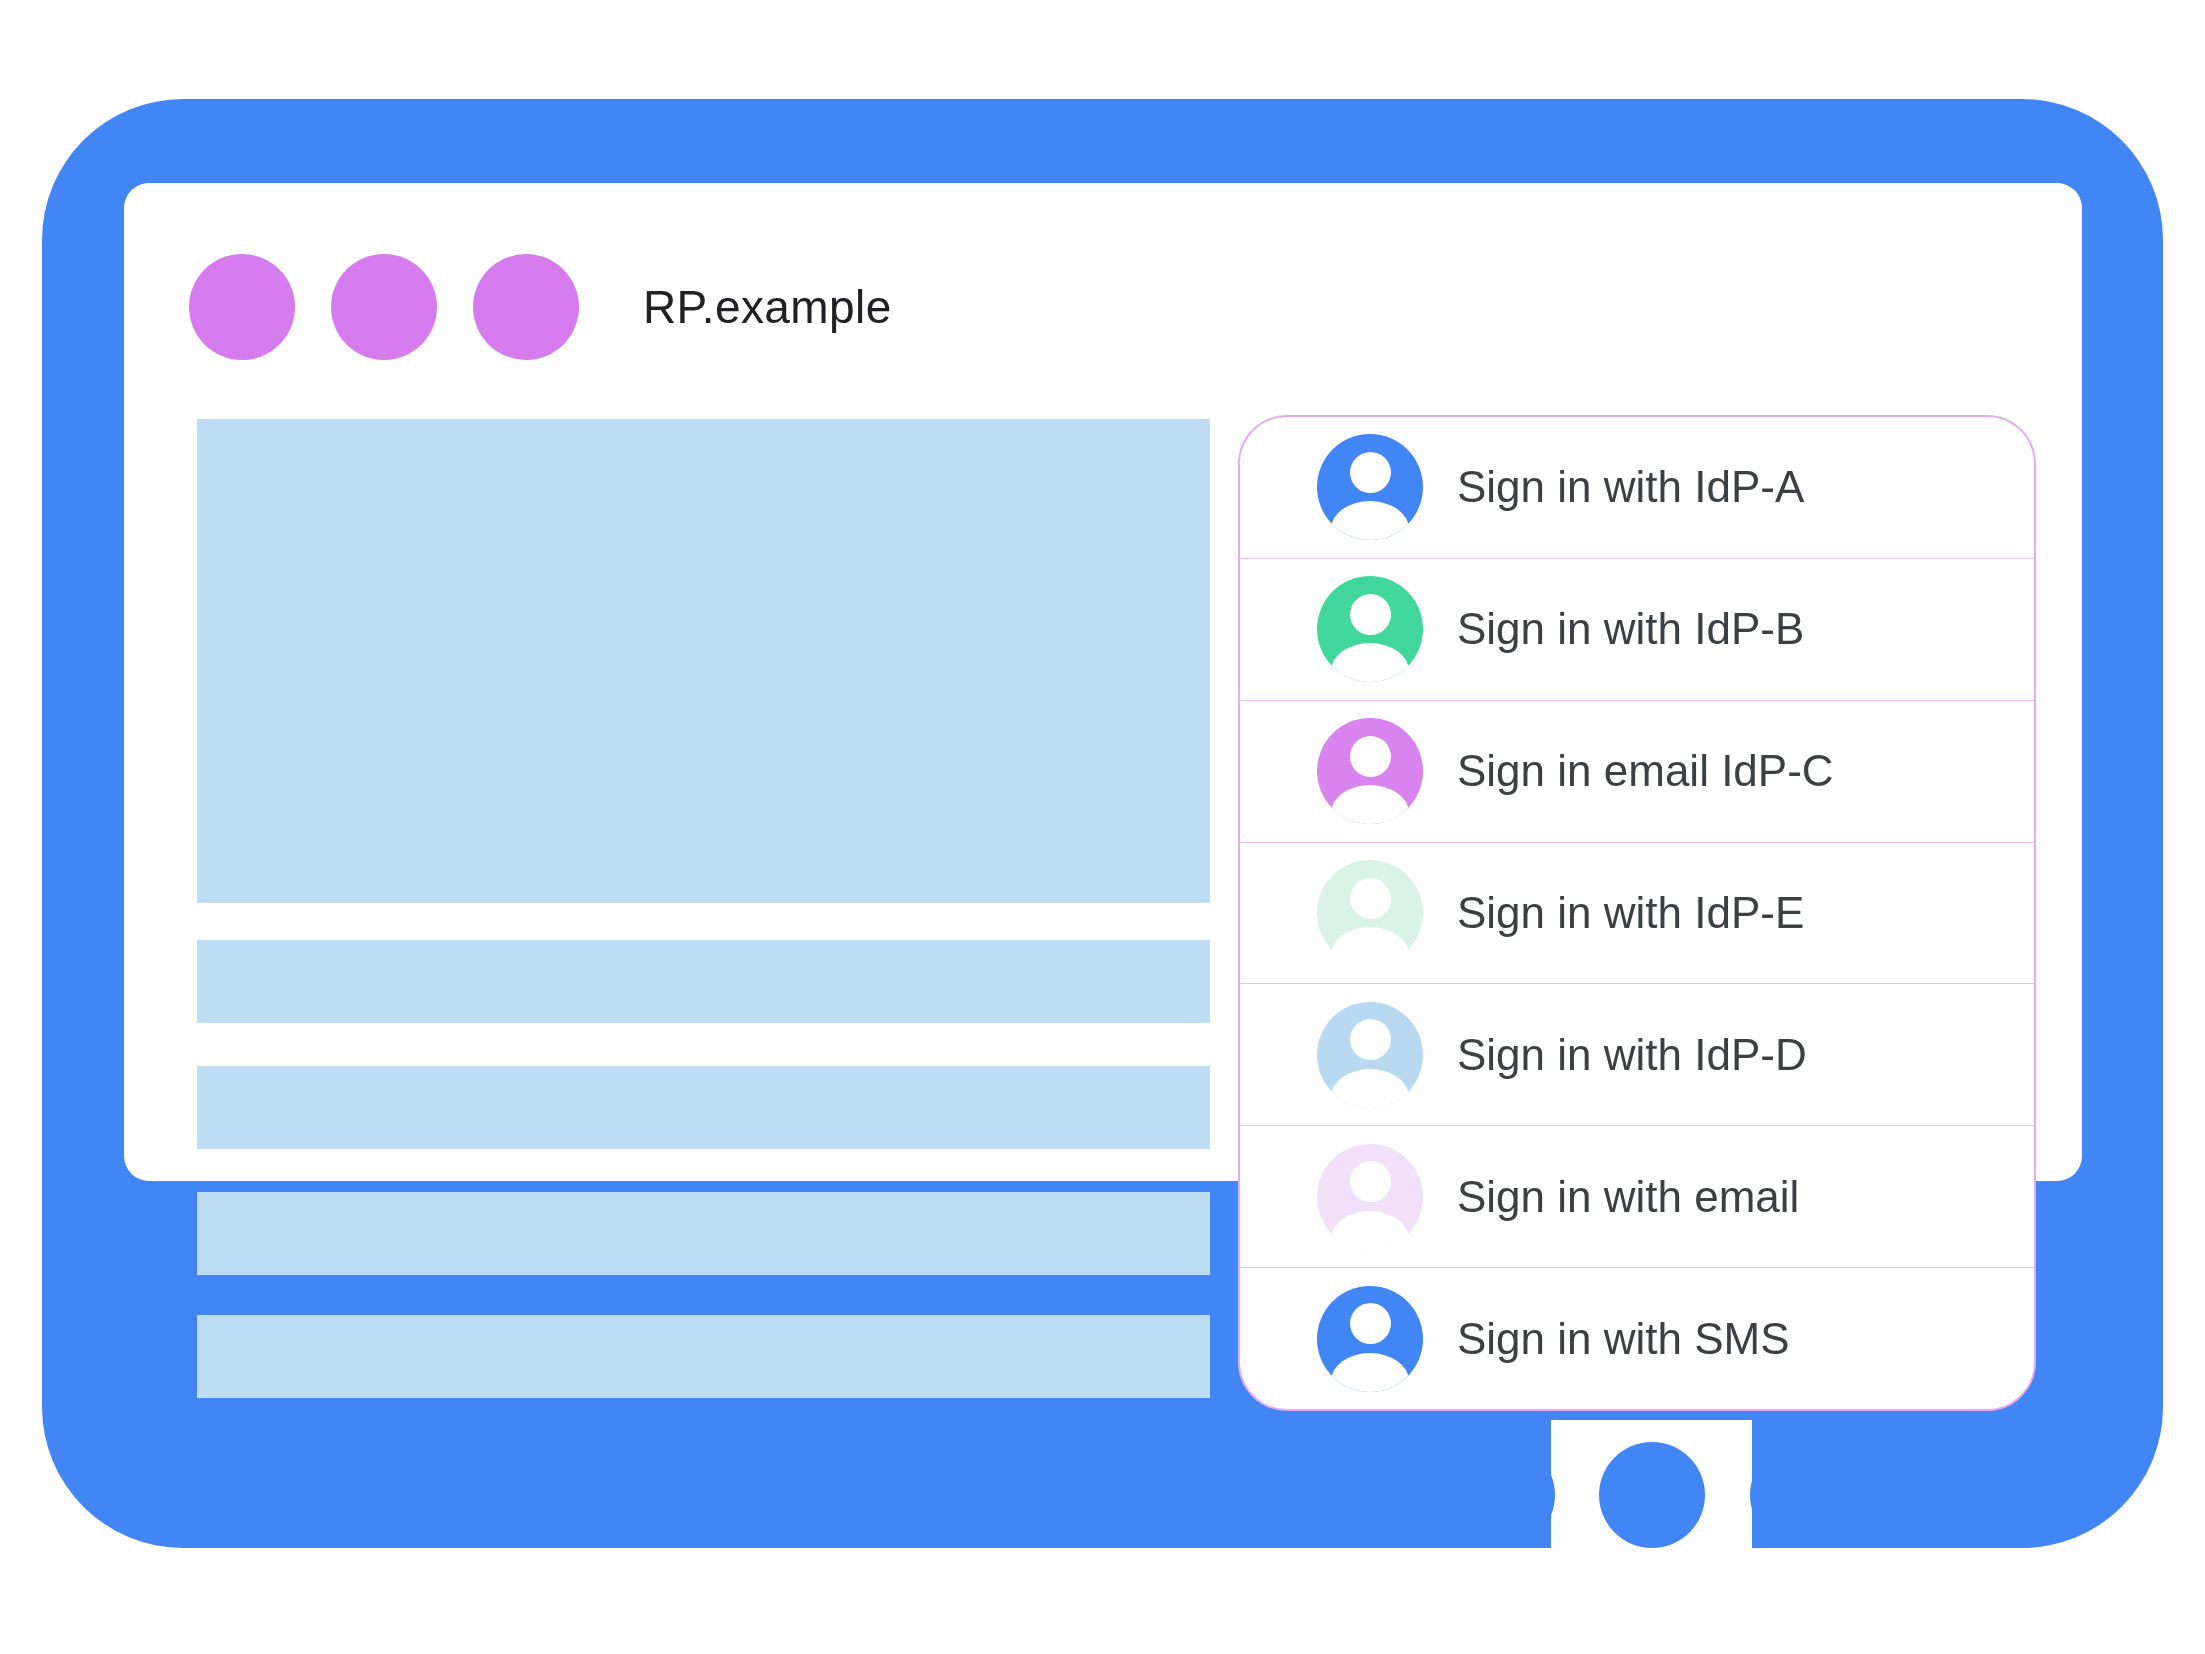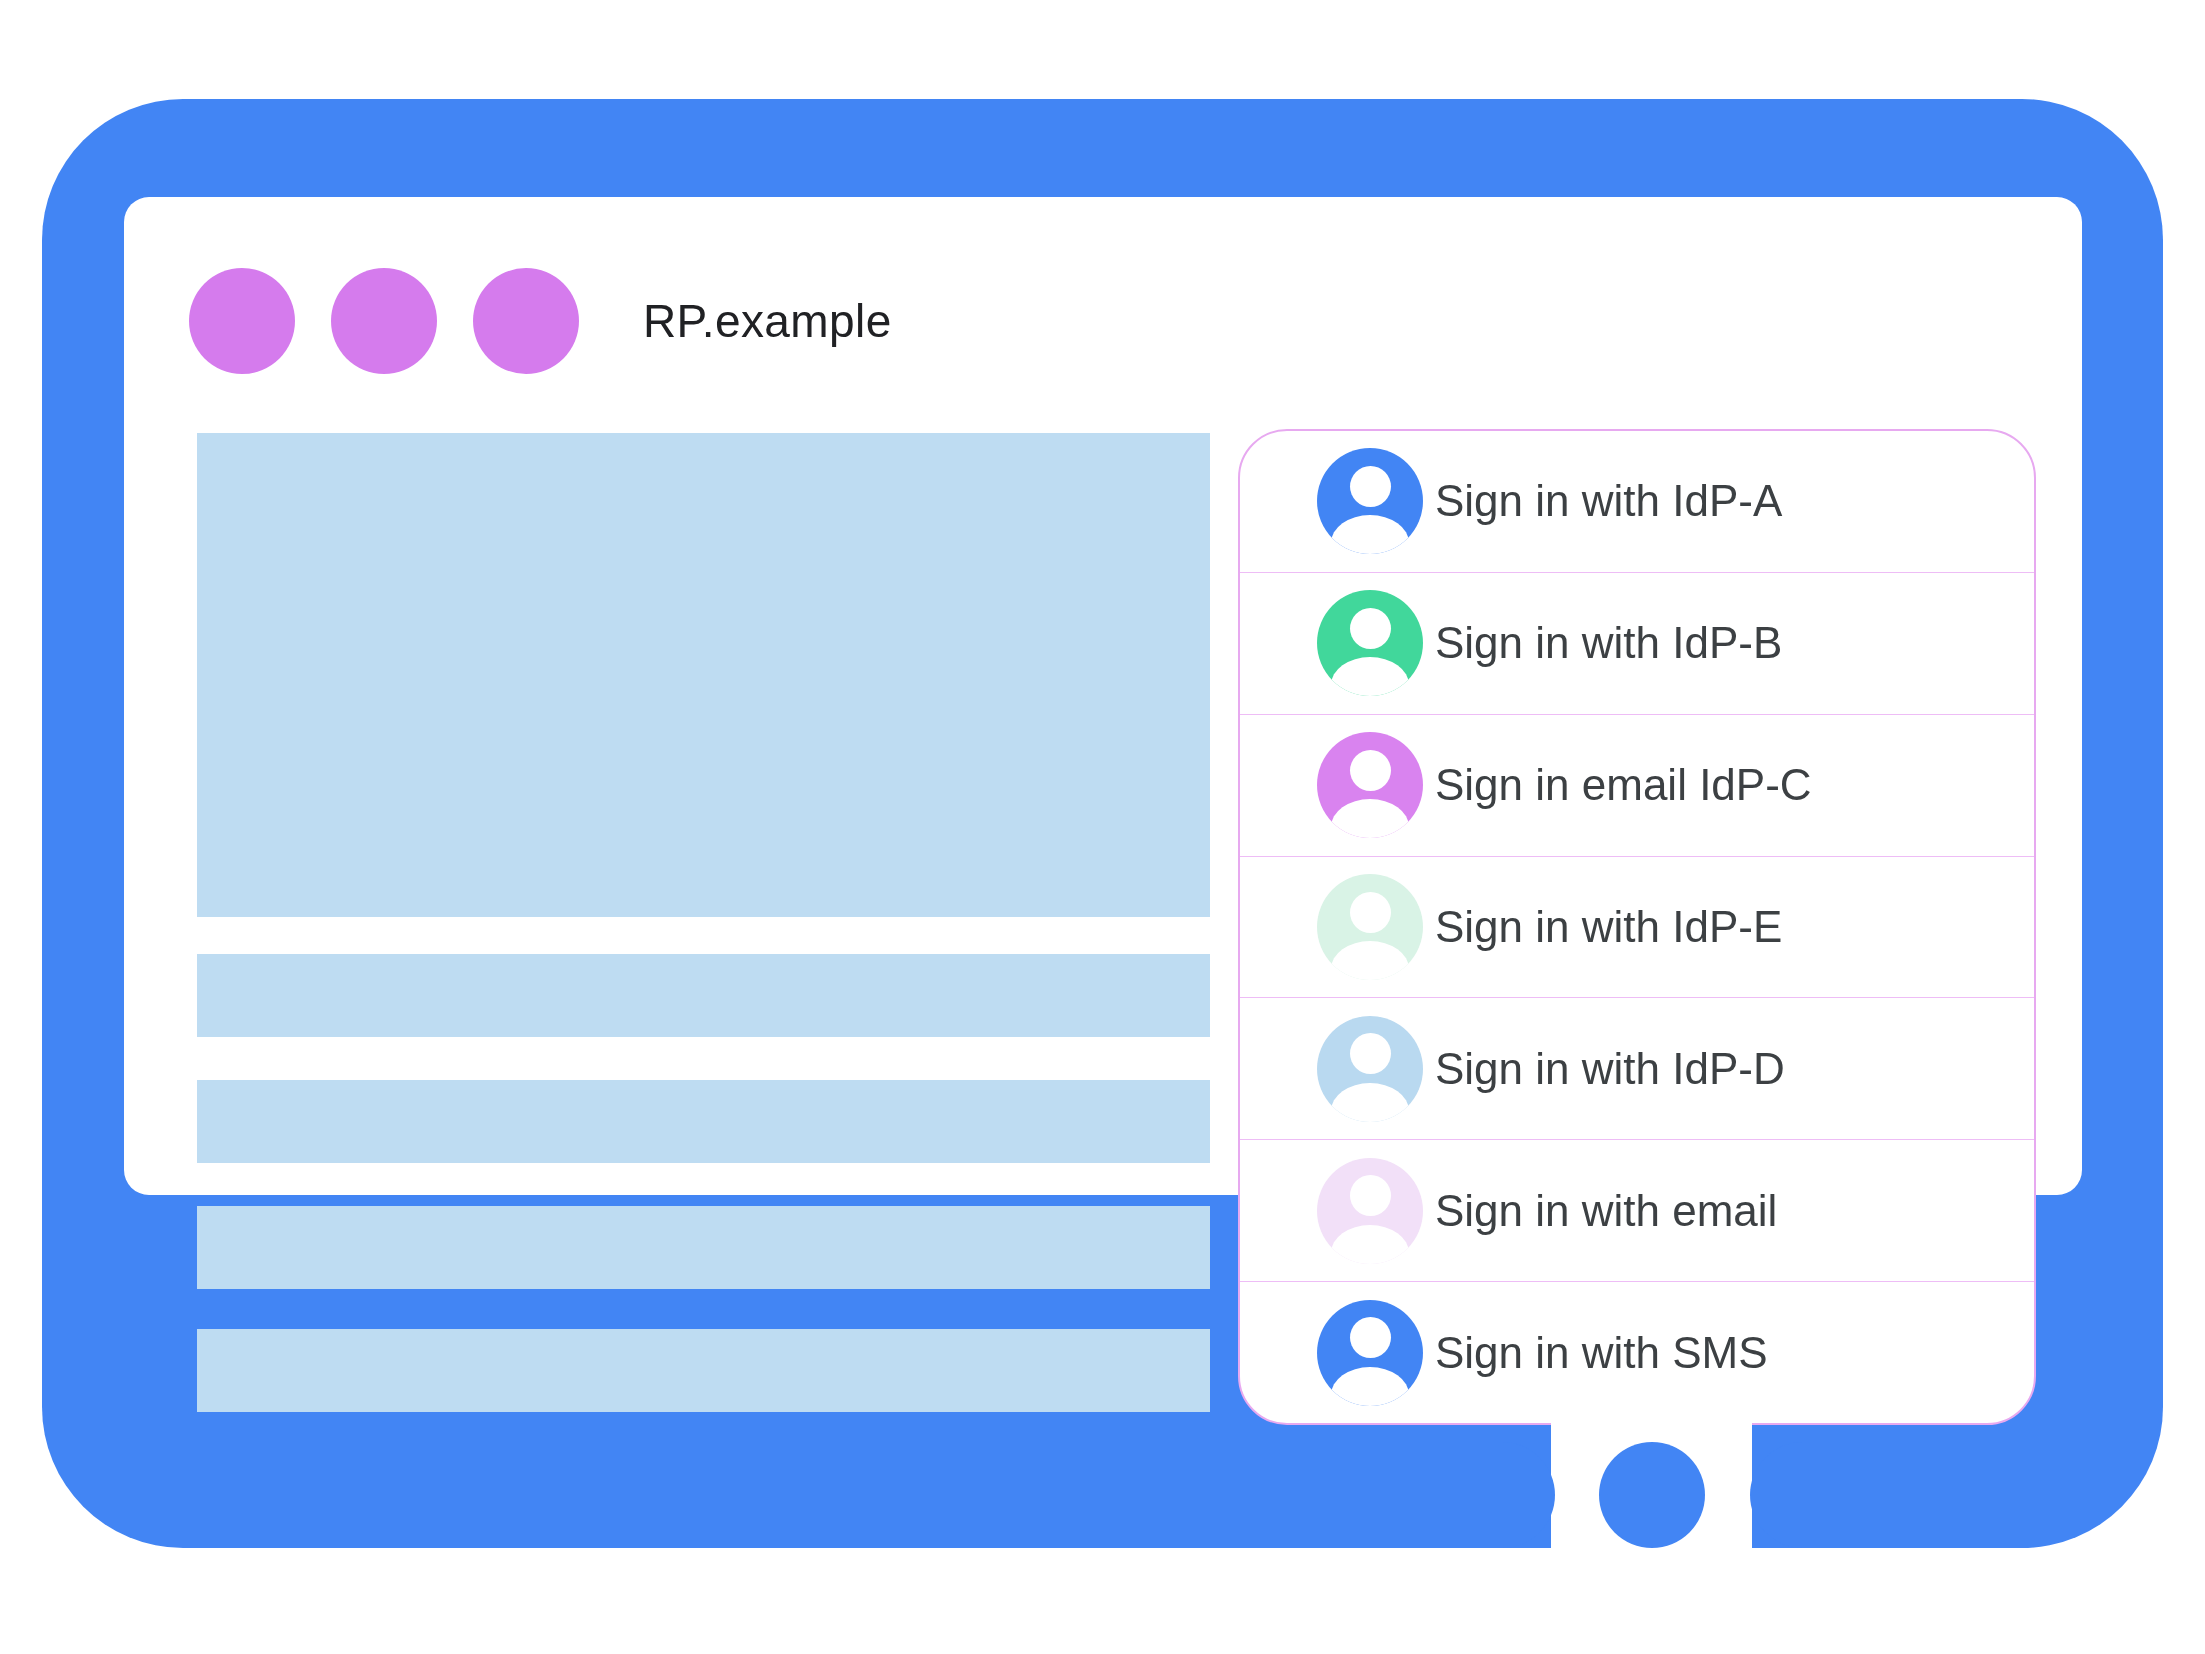--- a/index.html
+++ b/index.html
@@ -11,21 +11,21 @@
     overflow:hidden;
   }
   
   .frame{
     position:absolute;left:42px;top:99px;
     width:2121px;height:1449px;
     background:var(--frame);
     border-radius:141px;
   }
   .screen{
-    position:absolute;left:124px;top:197px;
+    position:absolute;left:124px;top:183px;
     width:1958px;height:998px;
     background:#ffffff;
     border-radius:25px;
   }
   
   .notch{
     position:absolute;left:1551px;top:1420px;
     width:201px;height:176px;
     background:#ffffff;
   }
@@ -115,21 +115,21 @@
     border-radius:50%;
     background:var(--glyph);
   }
   .avatar .torso{
     position:absolute;left:50%;top:67px;
     width:78px;height:56px;margin-left:-39px;
     border-radius:50%;
     background:var(--glyph);
   }
   .signin-label{
-    margin-left:12px;
+    margin-left:34px;
     font-size:44px;
     font-weight:500;
     color:var(--label);
     white-space:nowrap;
   }
 </style>
 </head>
 <body>
 
 <div id="canvas">

